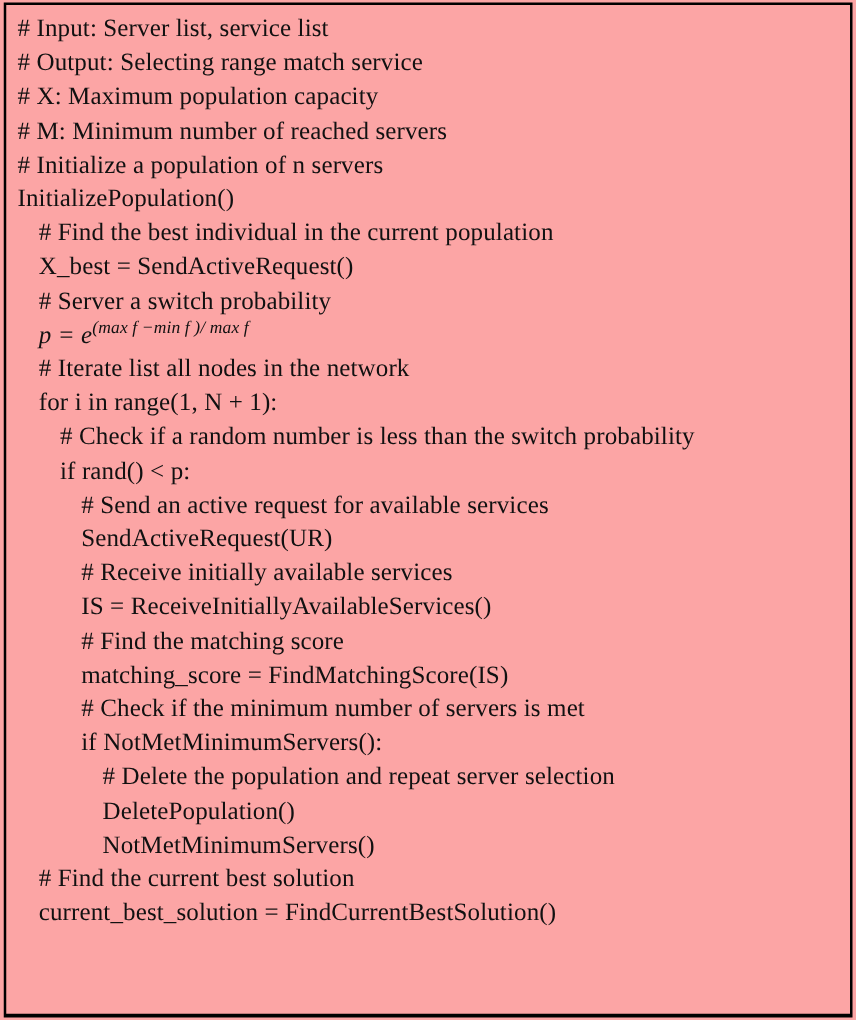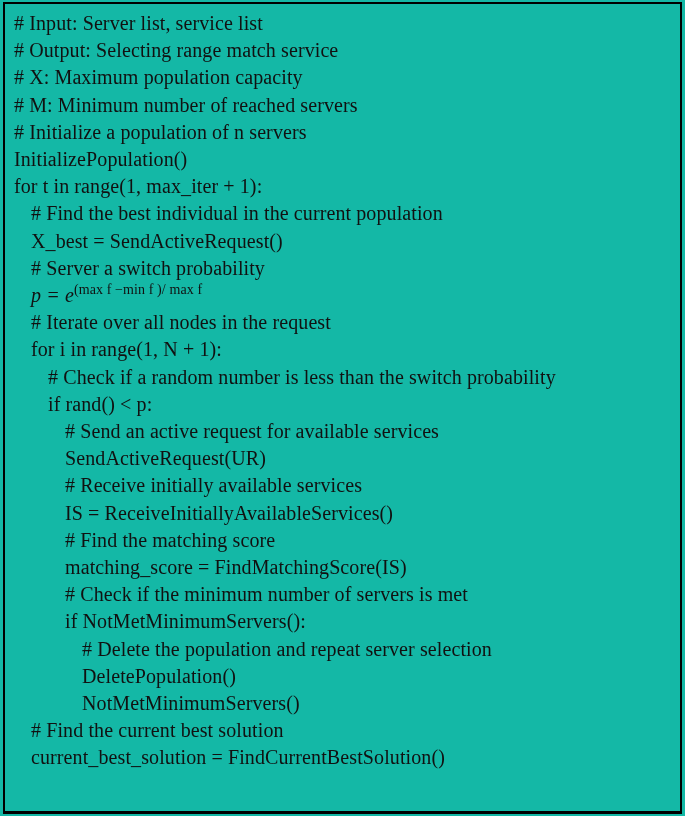--- a/index.html
+++ b/index.html
@@ -6,21 +6,21 @@
     margin: 0;
     padding: 0;
     background: #ffffff;
     width: 685px;
   }
   .page {
     width: 685px;
     height: 816px;
     box-sizing: border-box;
     padding: 2px 3px;
-    background: #14b8a6;
+    background: #fca5a5;
   }
   .codebox {
     box-sizing: border-box;
     width: 100%;
     height: 100%;
     border: 2px solid #000000;
     border-bottom-width: 3px;
     padding: 6px 8px 8px 9px;
     font-family: "Liberation Serif", serif;
     font-size: 20px;
@@ -34,42 +34,42 @@
   }
   .indent-0 { padding-left: 0; }
   .indent-1 { padding-left: 17px; }
   .indent-2 { padding-left: 34px; }
   .indent-3 { padding-left: 51px; }
   .indent-4 { padding-left: 68px; }
   .math-base {
     font-style: italic;
   }
   .math-sup {
+    font-style: italic;
     font-size: 0.70em;
     vertical-align: super;
     line-height: 0;
   }
 </style>
 </head>
 <body>
 
 <div class="page">
   <div class="codebox" id="codebox">
       <div class="code-line indent-0"># Input: Server list, service list</div>
       <div class="code-line indent-0"># Output: Selecting range match service</div>
       <div class="code-line indent-0"># X: Maximum population capacity</div>
       <div class="code-line indent-0"># M: Minimum number of reached servers</div>
       <div class="code-line indent-0"># Initialize a population of n servers</div>
       <div class="code-line indent-0">InitializePopulation()</div>
-      <div class="code-line indent-0">for t in range(1, max_iter + 1):</div>
       <div class="code-line indent-1"># Find the best individual in the current population</div>
       <div class="code-line indent-1">X_best = SendActiveRequest()</div>
       <div class="code-line indent-1"># Server a switch probability</div>
       <div class="code-line indent-1"><span class="math-base">p = e</span><span class="math-sup">(max f −min f )/ max f</span></div>
-      <div class="code-line indent-1"># Iterate over all nodes in the request</div>
+      <div class="code-line indent-1"># Iterate list all nodes in the network</div>
       <div class="code-line indent-1">for i in range(1, N + 1):</div>
       <div class="code-line indent-2"># Check if a random number is less than the switch probability</div>
       <div class="code-line indent-2">if rand() &lt; p:</div>
       <div class="code-line indent-3"># Send an active request for available services</div>
       <div class="code-line indent-3">SendActiveRequest(UR)</div>
       <div class="code-line indent-3"># Receive initially available services</div>
       <div class="code-line indent-3">IS = ReceiveInitiallyAvailableServices()</div>
       <div class="code-line indent-3"># Find the matching score</div>
       <div class="code-line indent-3">matching_score = FindMatchingScore(IS)</div>
       <div class="code-line indent-3"># Check if the minimum number of servers is met</div>

